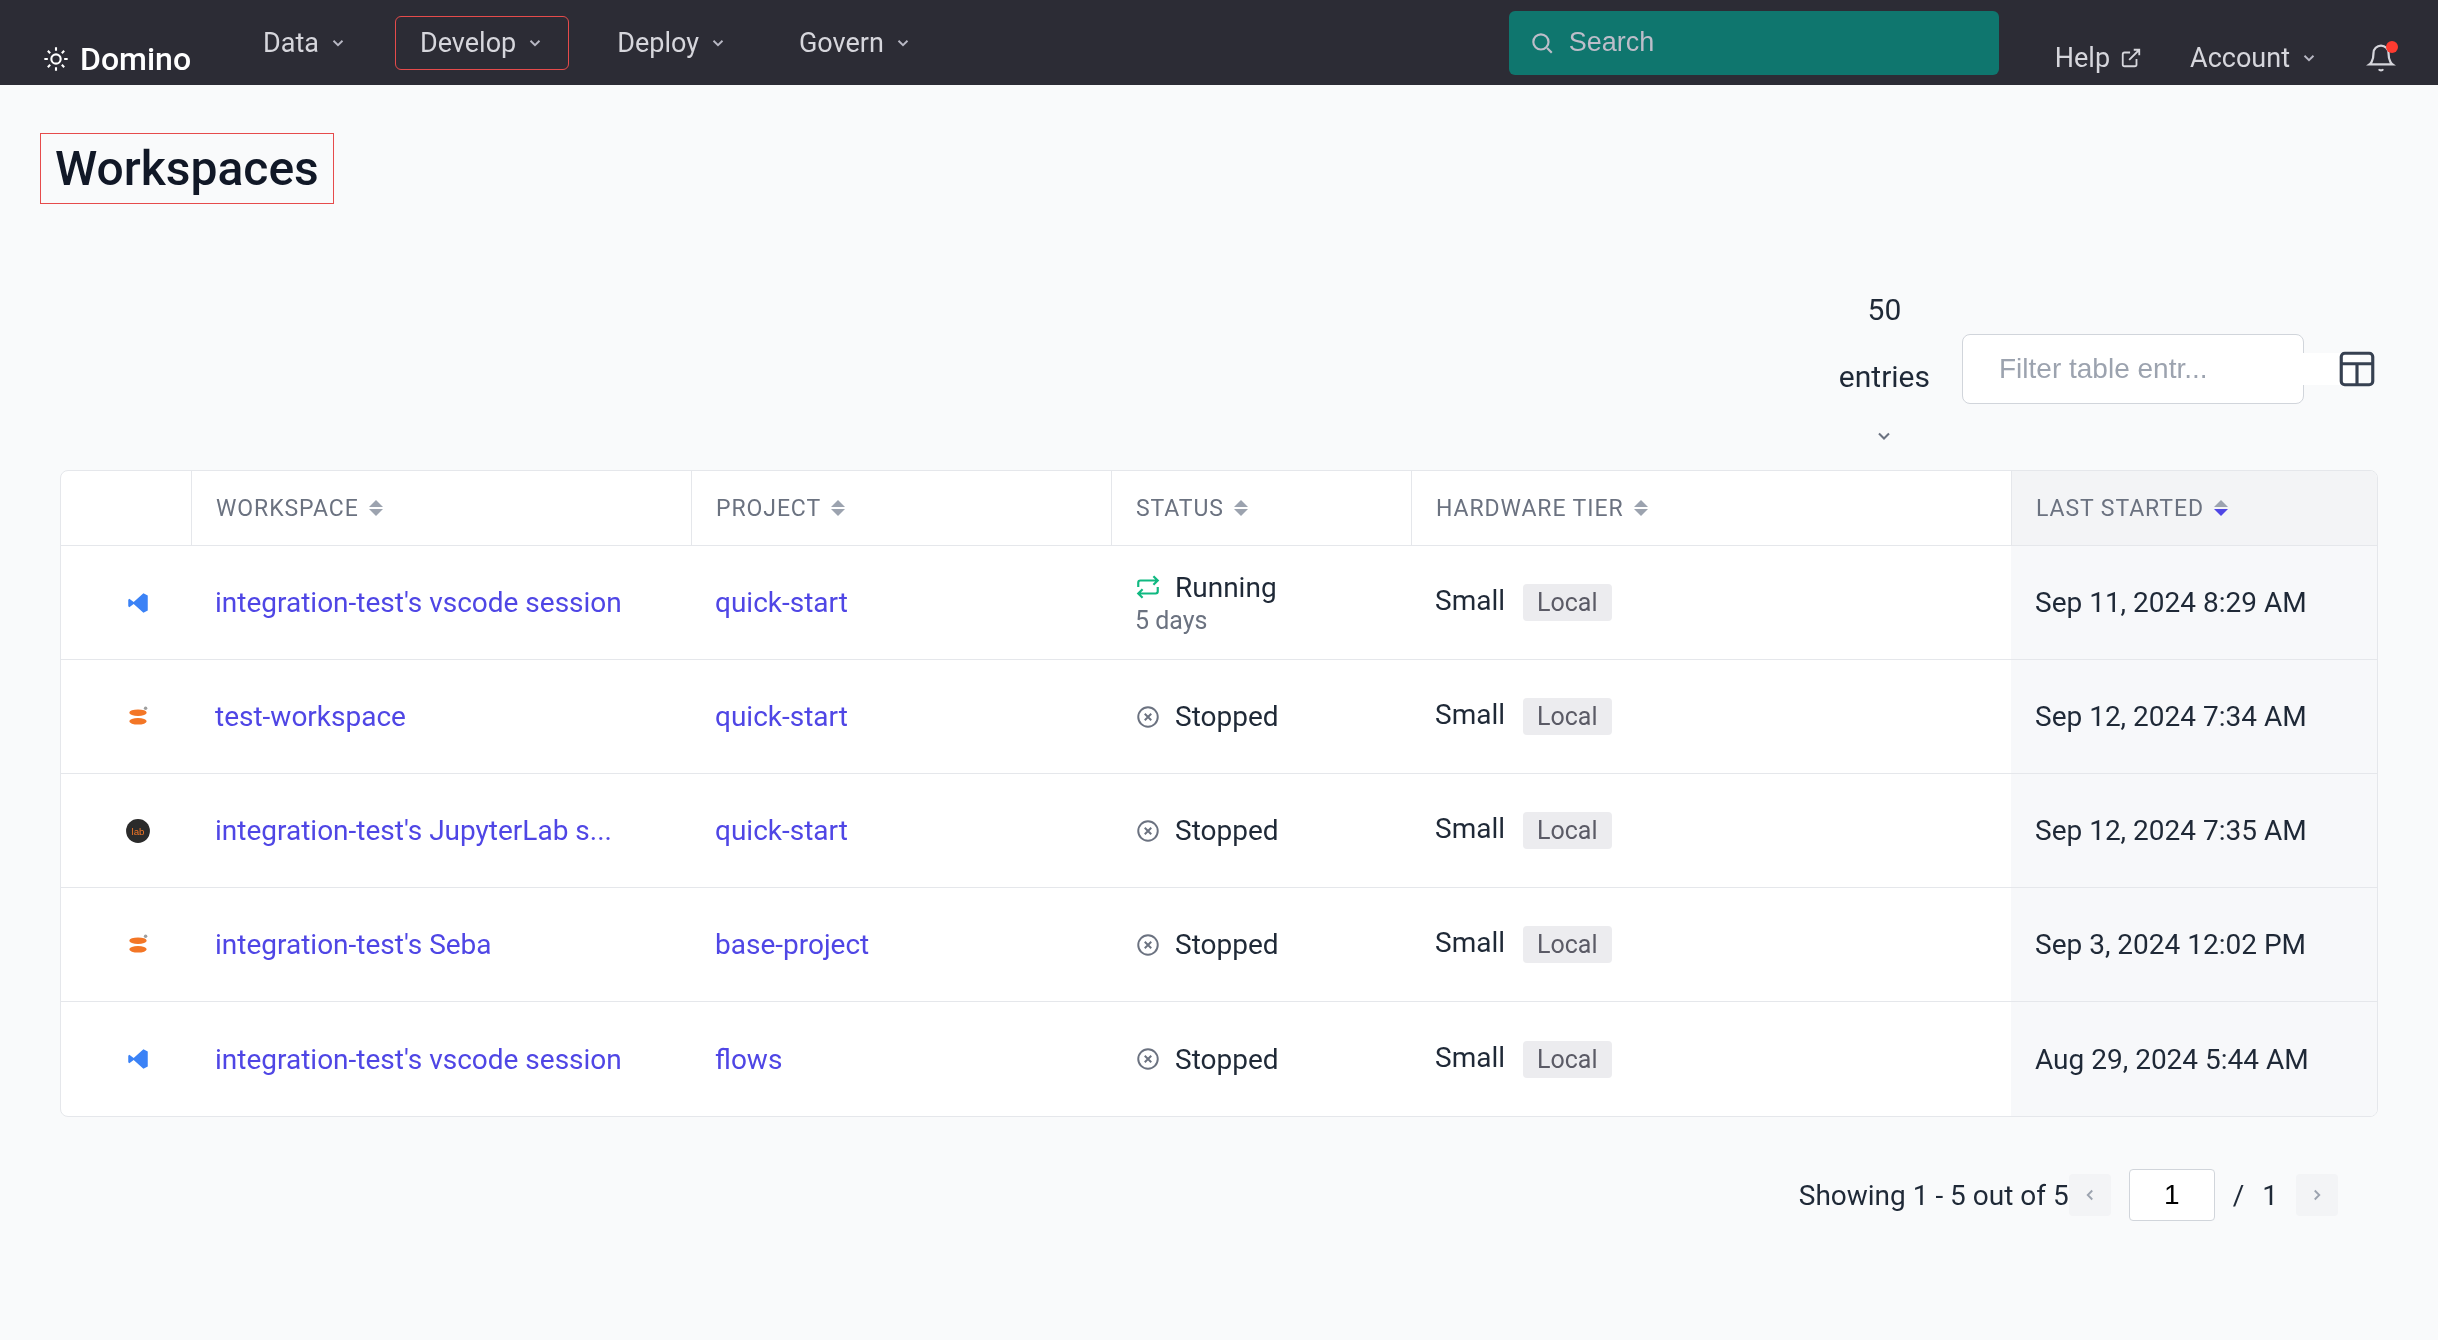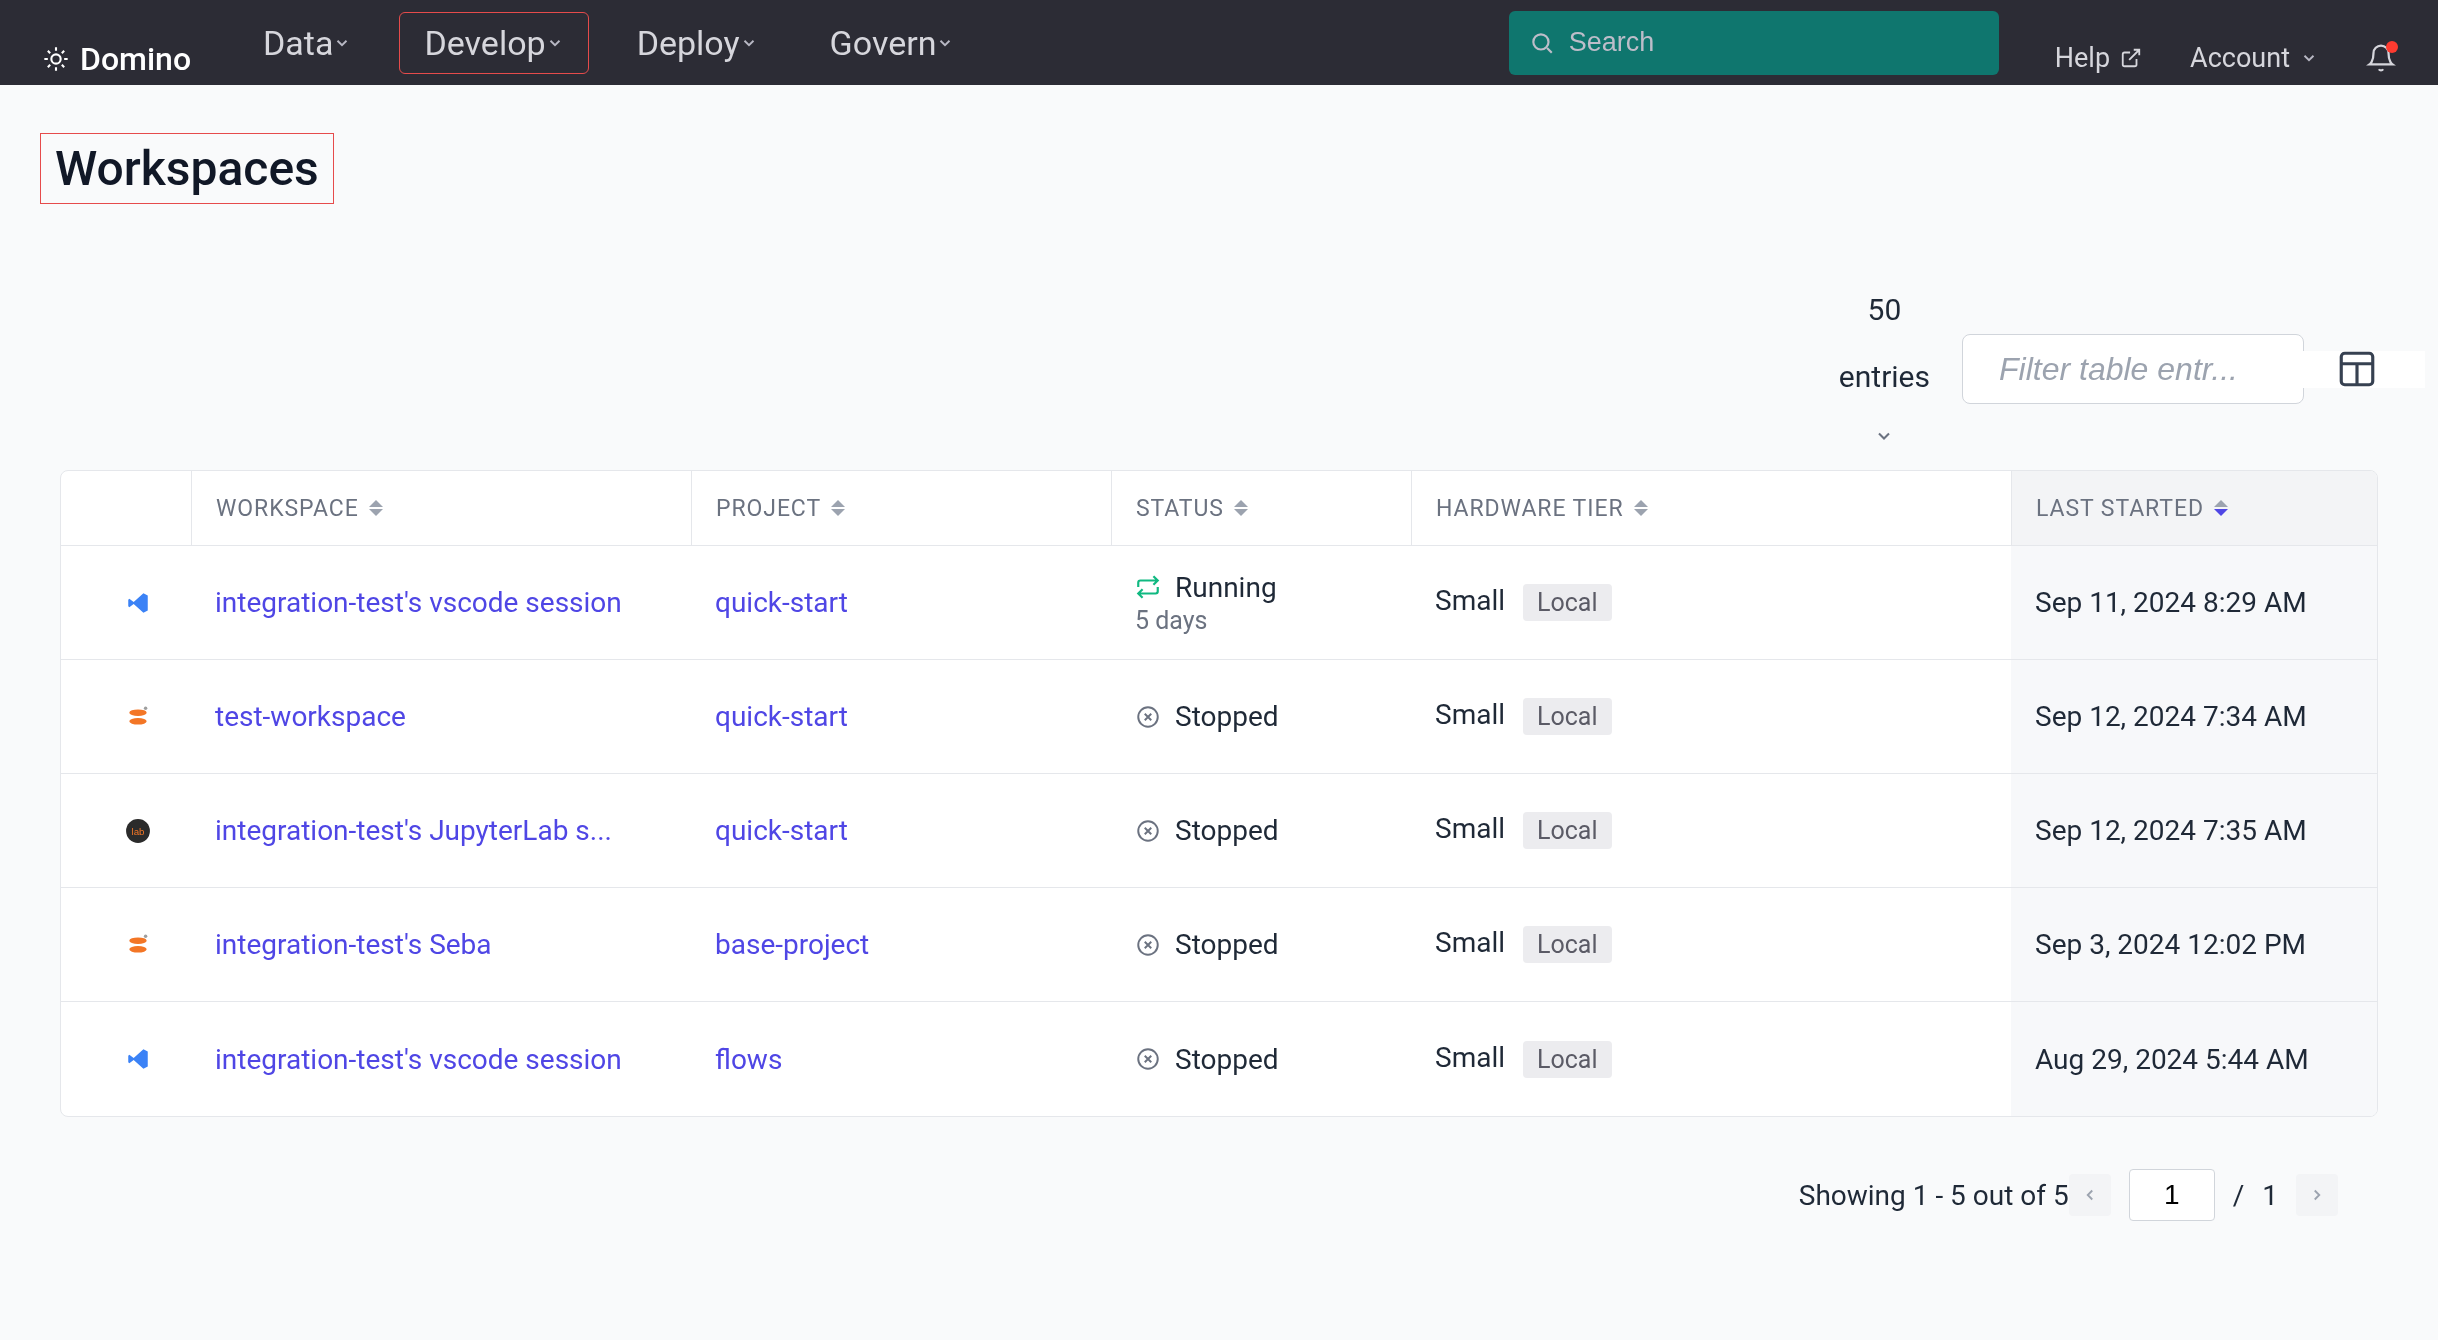--- a/index.html
+++ b/index.html
@@ -29,24 +29,25 @@
 .brand-icon {
   width: 28px;
   height: 28px;
 }
 .nav-items {
   display: flex;
   gap: 24px;
 }
 .nav-item {
   color: #d6d6dc;
-  font-size: 34px;
+  font-size: 27px;
   padding: 10px 24px;
   display: flex;
   align-items: center;
+  gap: 10px;
   cursor: pointer;
   border-radius: 6px;
 }
 .nav-item.active {
   border: 1.5px solid #e64b4b;
 }
 .chevron-down {
   width: 18px;
   height: 18px;
 }
@@ -136,24 +137,23 @@
   width: 342px;
   display: flex;
   align-items: center;
   padding: 0 20px;
   gap: 16px;
   background: #fff;
 }
 .filter-box input {
   border: 0;
   outline: none;
-  font-size: 32px;
+  font-size: 28px;
   flex: 1;
   color: #6b7280;
-  font-style: italic;
 }
 .filter-box input::placeholder { color: #9ca3af; }
 .layout-toggle {
   cursor: pointer;
 }
 .table {
   background: #fff;
   border: 1.5px solid #e5e7eb;
   border-radius: 8px;
   overflow: hidden;

